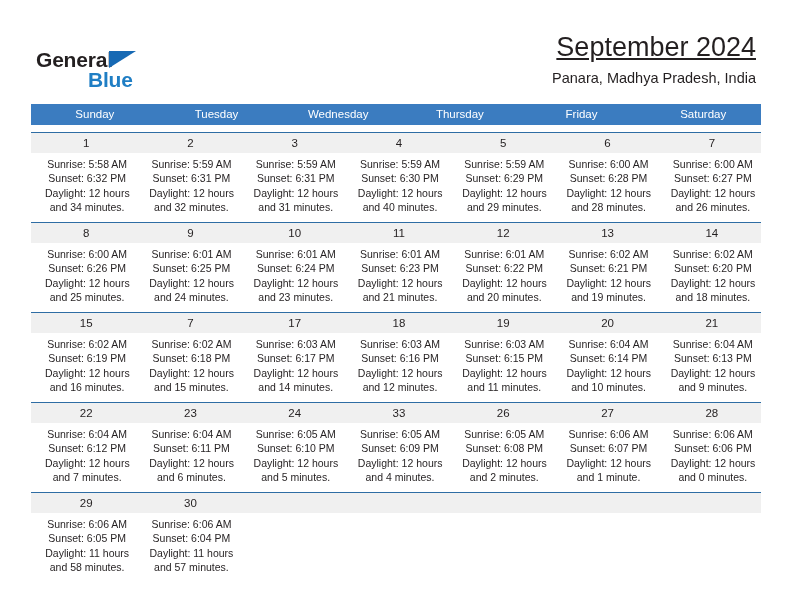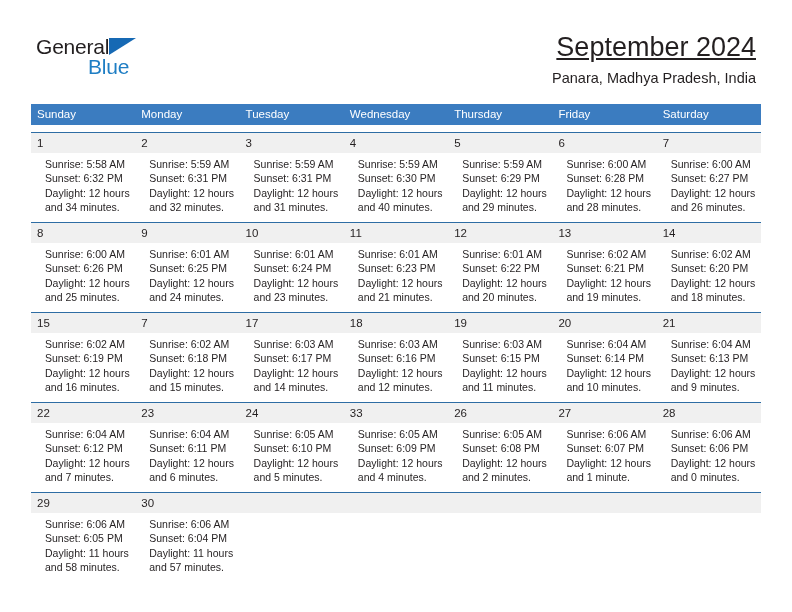--- a/index.html
+++ b/index.html
@@ -25,23 +25,24 @@
   .header {
     position: absolute;
     left: 0;
     top: 0;
     width: 792px;
     height: 104px;
   }
   .logo {
     position: absolute;
     left: 36px;
-    top: 35px;
+    top: 48px;
     width: 160px;
     height: 48px;
+    font-weight: bold;
   }
   .logo-general {
     position: absolute;
     left: 0;
     top: 0;
     font-size: 21px;
     letter-spacing: -0.2px;
     color: #231f20;
     font-family: "Liberation Sans", sans-serif;
   }
@@ -85,20 +86,21 @@
     white-space: nowrap;
     text-align: center;
   }
 
   
   .calendar {
     position: absolute;
     left: 31px;
     top: 104px;
     width: 730px;
+    text-align: center;
   }
   .weekday-row {
     display: flex;
     background: #3b7cc0;
     height: 21px;
   }
   .weekday {
     flex: 1 1 0;
     min-width: 0;
     color: #ffffff;
@@ -169,21 +171,20 @@
       <div class="cal-title">September 2024</div>
       <div class="cal-subtitle">Panara, Madhya Pradesh, India</div>
     </div>
 
   </div>
 
   <div class="calendar">
 
     <div class="weekday-row">
       <div class="weekday">Sunday</div>
-      <div class="weekday">Monday</div>
       <div class="weekday">Tuesday</div>
       <div class="weekday">Wednesday</div>
       <div class="weekday">Thursday</div>
       <div class="weekday">Friday</div>
       <div class="weekday">Saturday</div>
     </div>
 
     <div class="week">
       <div class="week-numbers">
         <div class="daynum">1</div>

